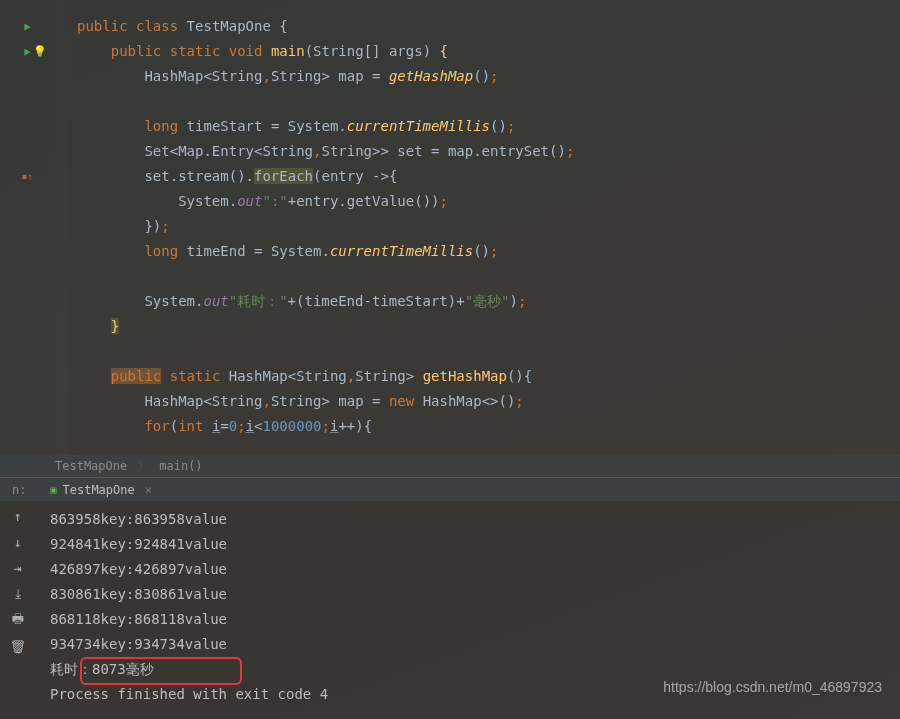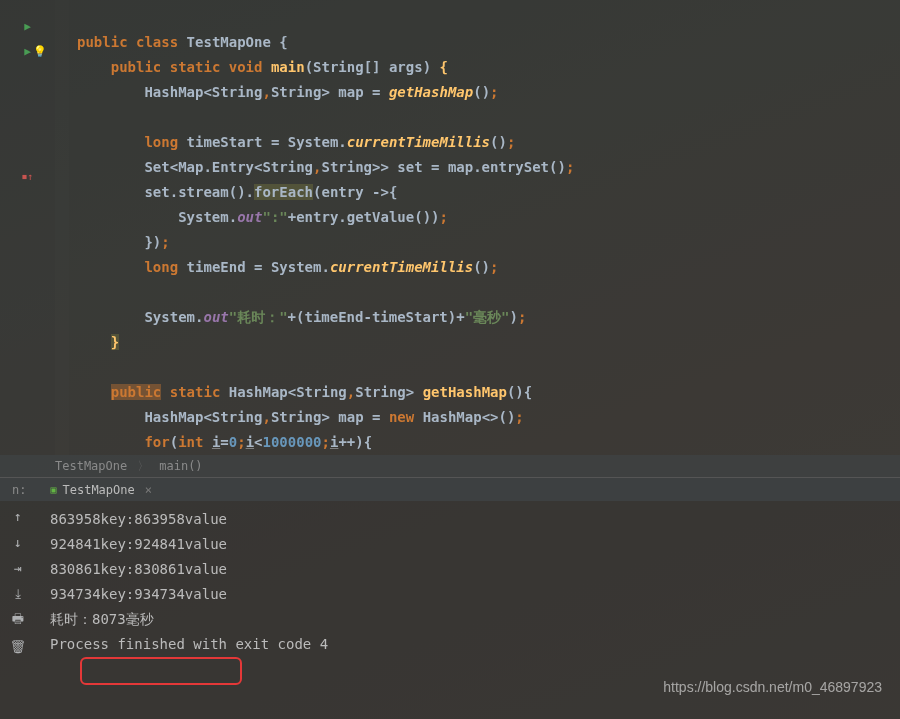--- a/index.html
+++ b/index.html
@@ -25,26 +25,25 @@
   display: flex; flex-direction: column;
   padding-top: 14px;
 }
 .gutter-icon { height: 25px; display: flex; align-items: center; justify-content: center; color: #499c54; font-size: 11px; }
 .gutter-icon.bulb { color: #e8b527; }
 .gutter-icon.red { color: #c75450; }
 
 .fold-bar { width: 14px; background: rgba(43,43,43,0.4); }
 
 .code {
-  flex: 1; padding: 30px 0 0 8px;
+  flex: 1; padding: 14px 0 0 8px;
   background: rgba(43,43,43,0.45);
   line-height: 25px;
   white-space: pre;
   color: #a9b7c6;
-  font-weight: bold;
 }
 .kw { color: #cc7832; }
 .method { color: #ffc66d; }
 .static-m { color: #ffc66d; font-style: italic; }
 .str { color: #6a8759; }
 .num { color: #6897bb; }
 .field { color: #9876aa; font-style: italic; }
 .brace-y { color: #ffc66d; }
 .hl-bg { background: rgba(100,100,60,0.6); }
 .hl-orange { background: rgba(204,120,50,0.4); }
@@ -146,21 +145,23 @@
       <div class="tool">↑</div>
       <div class="tool">↓</div>
       <div class="tool">⇥</div>
       <div class="tool">⤓</div>
       <div class="tool">🖶</div>
       <div class="tool">🗑</div>
     </div>
     <div class="console">
 <div>863958key:863958value</div>
 <div>924841key:924841value</div>
+<div>426897key:426897value</div>
 <div>830861key:830861value</div>
+<div>868118key:868118value</div>
 <div>934734key:934734value</div>
 <div>耗时：8073毫秒</div>
 <div></div>
 <div>Process finished with exit code 4</div>
       <div class="highlight-box"></div>
     </div>
   </div>
 
 </div>
 

